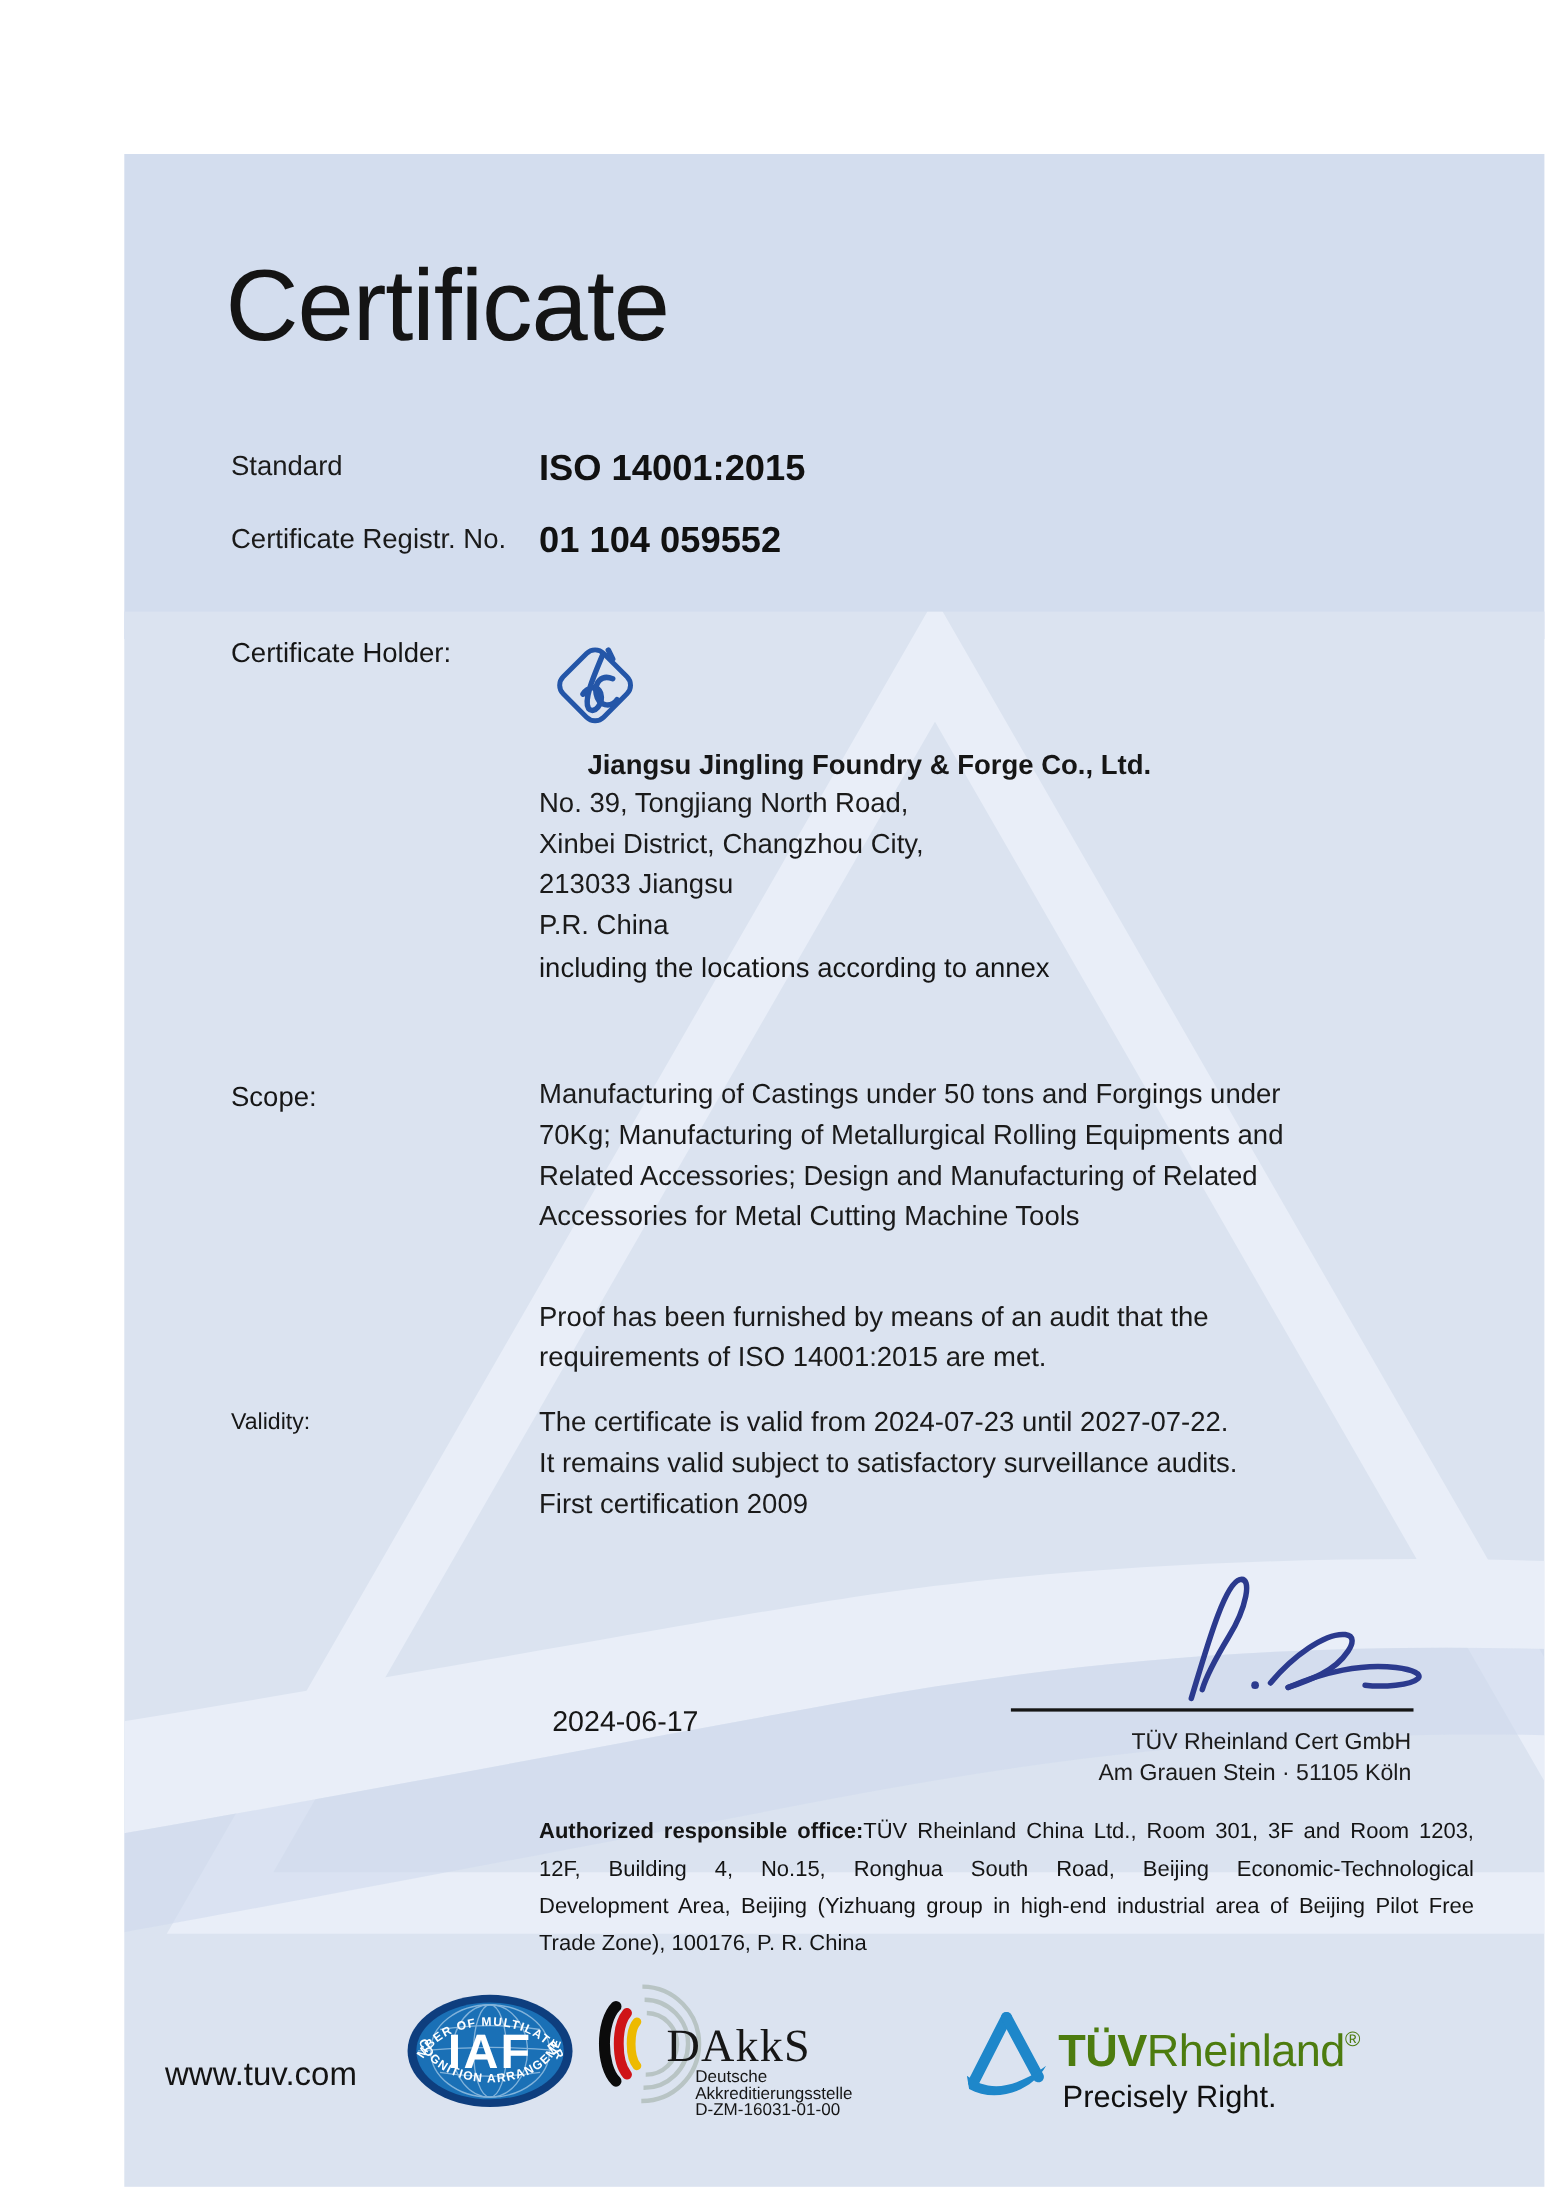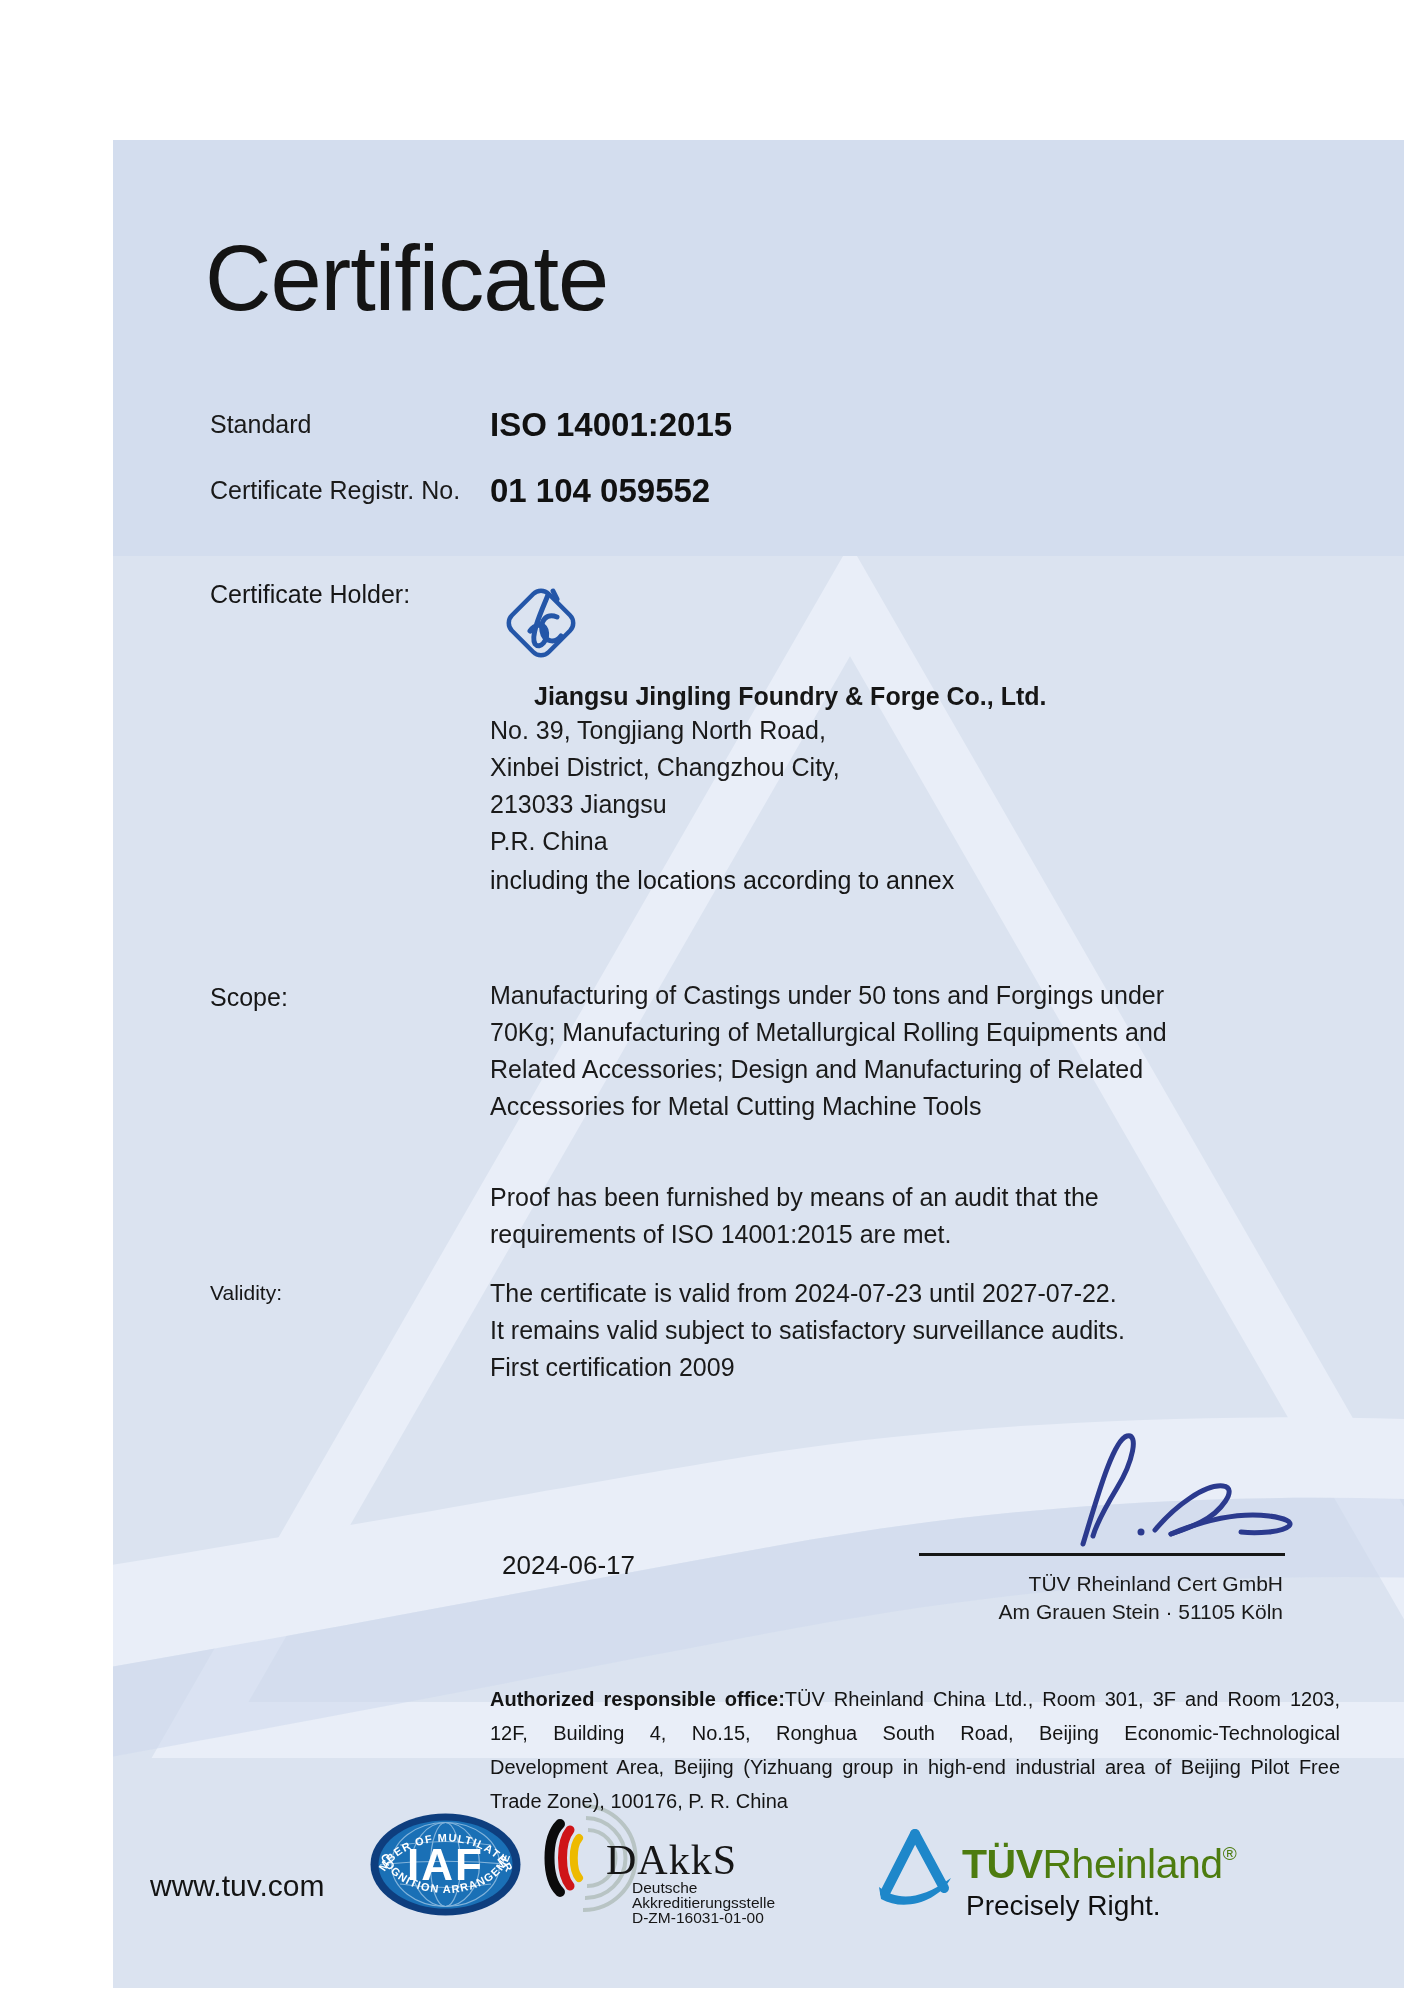--- a/index.html
+++ b/index.html
@@ -36,21 +36,21 @@
   .annex{left:377px;top:310px;font-size:25px;}
   .scope-lbl{left:97px;top:427px;font-size:25px;}
   .scope-lines{left:377px;top:421px;}
   .proof-lines{left:377px;top:623px;}
   .validity-lbl{left:97px;top:725px;font-size:21px;}
   .validity-lines{left:377px;top:719px;}
   .issue-date{left:389px;top:994px;font-size:26px;}
   .signature-svg{left:940px;top:868px;}
   .sig-line{left:806px;top:997px;width:366px;height:0;border-top:3px solid #161616;}
   .issuer{left:770px;top:1014px;width:400px;text-align:right;font-size:21px;line-height:28px;color:#1a1a1a;}
-  .authorized{left:377px;top:1128px;width:850px;font-size:20px;color:#141414;}
+  .authorized{left:377px;top:1094px;width:850px;font-size:20px;color:#141414;}
   .auth-line{height:34px;line-height:30px;white-space:nowrap;}
   .auth-line.just{white-space:normal;text-align:justify;text-align-last:justify;}
   .auth-bold{font-weight:bold;}
 
   
   .website{left:150px;top:1869px;font-size:30px;color:#141414;}
   .iaf-svg{left:368px;top:1812px;}
   .dakks-svg{left:520px;top:1800px;}
   .tuv-tri-svg{left:874px;top:1826px;}
   .tuv-word{left:962px;top:1841px;font-size:41px;color:#4d7c0f;letter-spacing:-0.5px;white-space:nowrap;}

